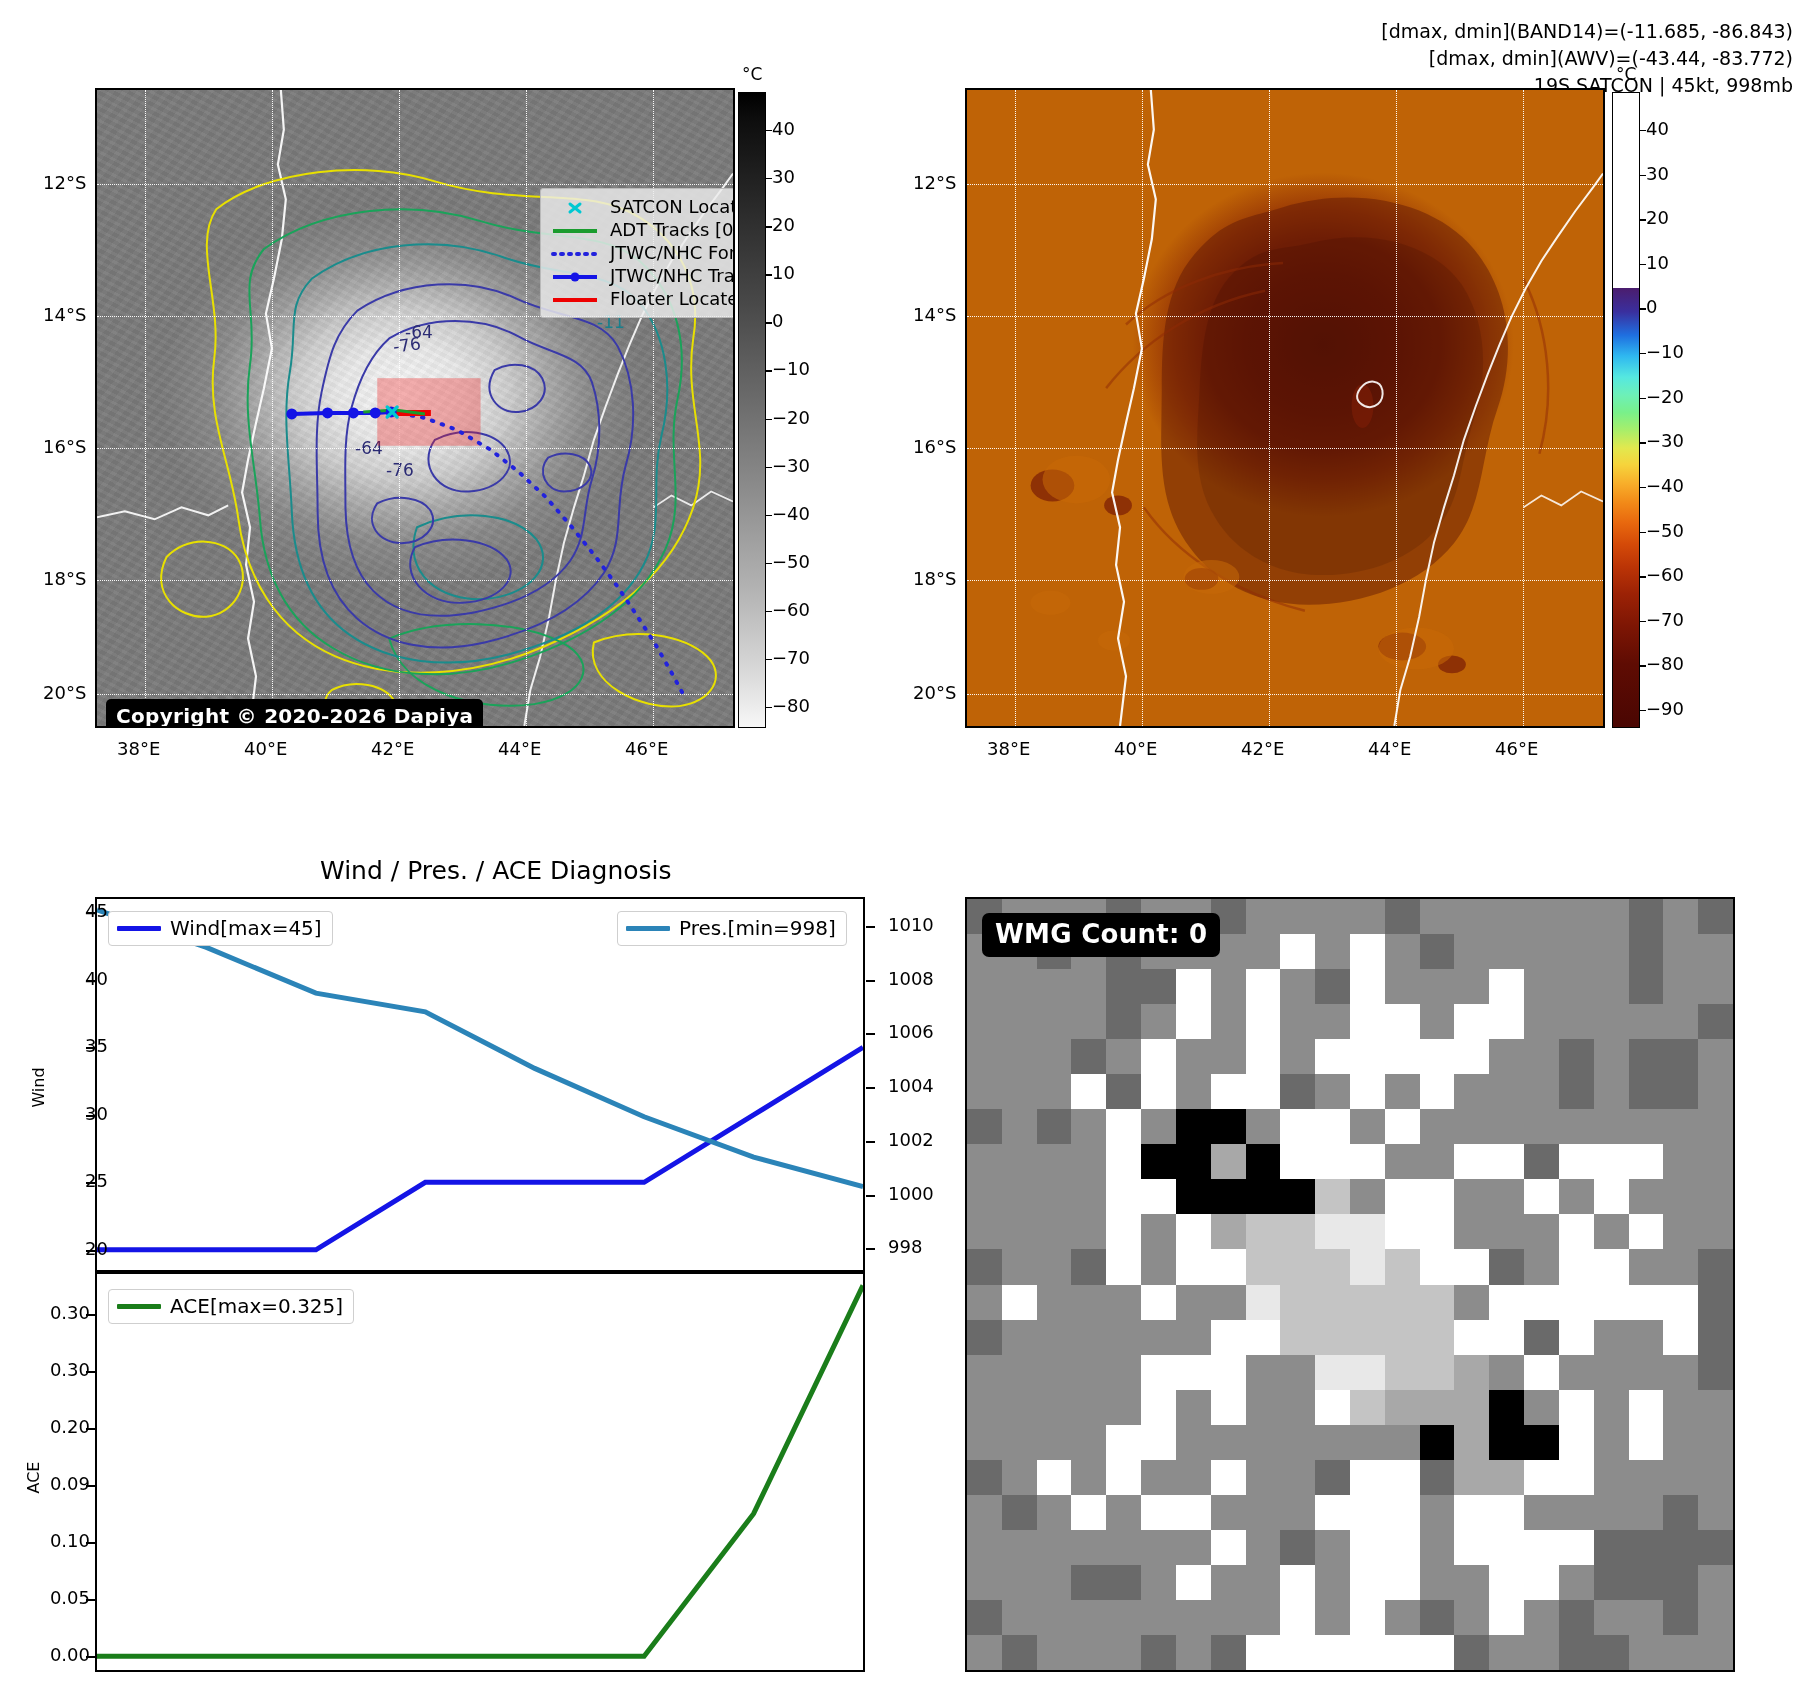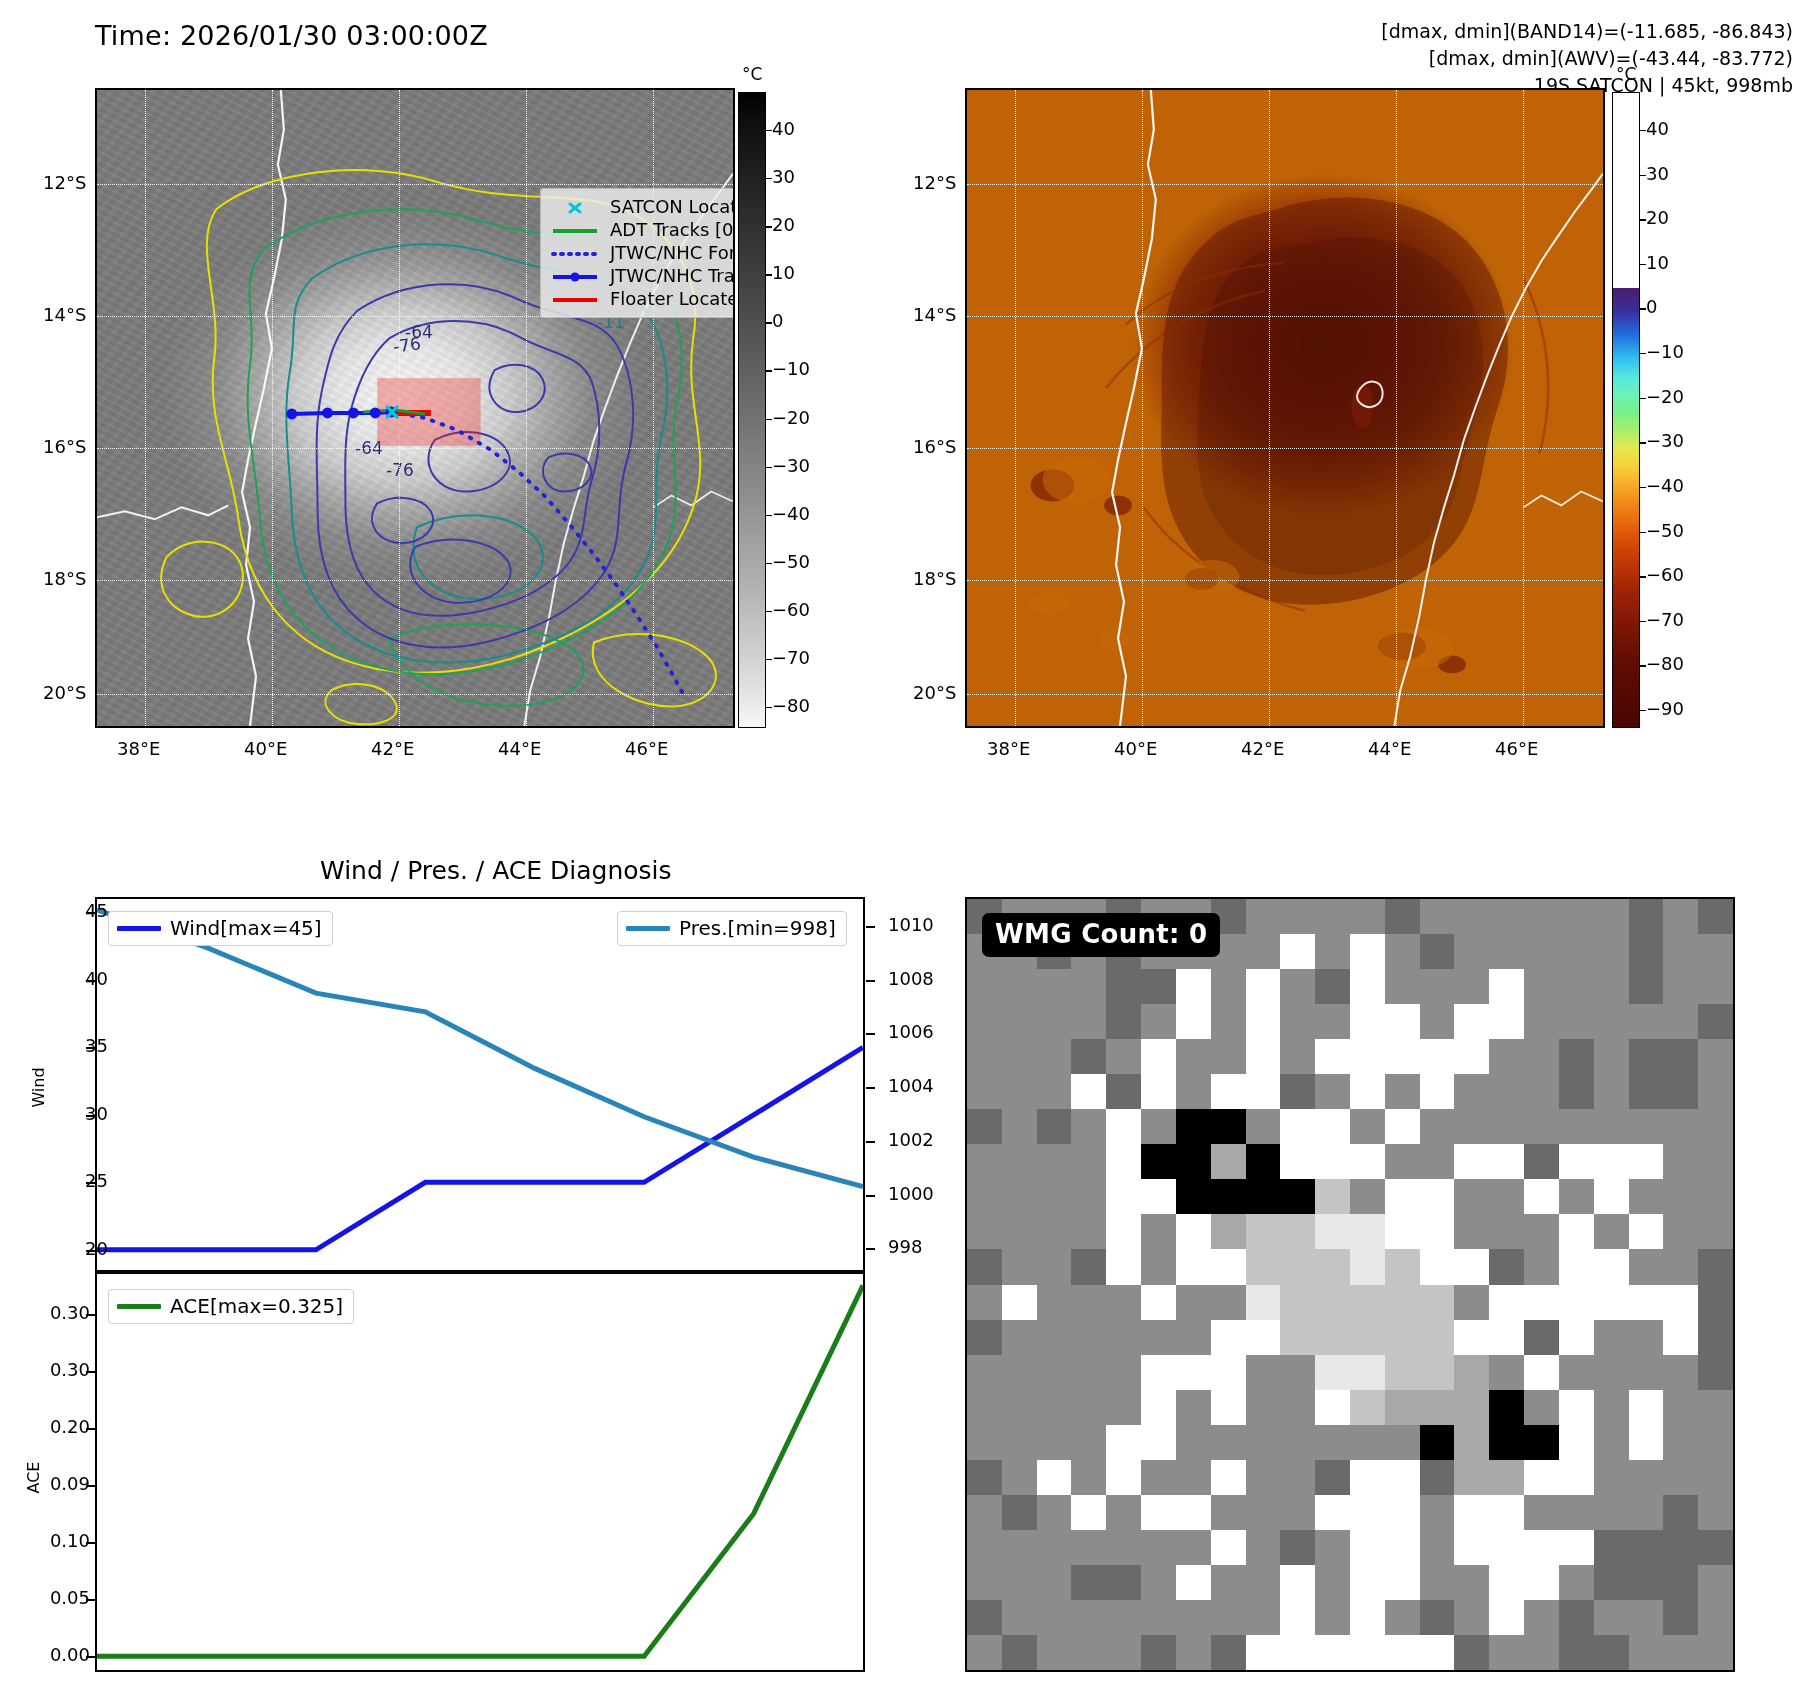--- a/index.html
+++ b/index.html
@@ -95,21 +95,20 @@
   
   #panel-wmg{left:965px;top:897px;width:770px;height:775px;background:#8c8c8c;}
   #wmg-badge{position:absolute;left:15px;top:14px;background:#000;color:#fff;font-weight:bold;
     font-size:26px;padding:6px 13px 8px 13px;border-radius:7px;letter-spacing:.3px;z-index:5;}
   .wcell{position:absolute;}
 </style>
 </head>
 <body>
 
 <div class="abs nosel" id="title-block">
-  <div>Time: 2026/01/30 03:00:00Z</div>
 </div>
 
 <div class="abs nosel" id="stats-block">
   <div>[dmax, dmin](BAND14)=(-11.685, -86.843)</div>
   <div>[dmax, dmin](AWV)=(-43.44, -83.772)</div>
   <div>19S.SATCON | 45kt, 998mb</div>
 </div>
 
 <div class="map-frame" id="panel-ir">
   <div class="ir-bg"></div>
@@ -235,20 +234,21 @@
     <div class="row">
       <span class="glyph">
         <svg width="50" height="14" viewBox="0 0 50 14">
             <path d="M3,7 L47,7" stroke="#ee0000" stroke-width="4"></path>
           </svg>
       </span>
       <span class="txt">Floater Locater</span>
     </div>
   </div>
 
+  <div id="copyright" class="nosel" style="left:9px;top:609px;">Copyright © 2020-2026 Dapiya</div>
 </div>
 
 <div class="axlab nosel" style="left:43px;top:172px">12°S</div>
 <div class="axlab nosel" style="left:43px;top:304px">14°S</div>
 <div class="axlab nosel" style="left:43px;top:436px">16°S</div>
 <div class="axlab nosel" style="left:43px;top:568px">18°S</div>
 <div class="axlab nosel" style="left:43px;top:682px">20°S</div>
 
 <div class="axlab nosel" style="left:117px;top:738px">38°E</div>
 <div class="axlab nosel" style="left:244px;top:738px">40°E</div>

